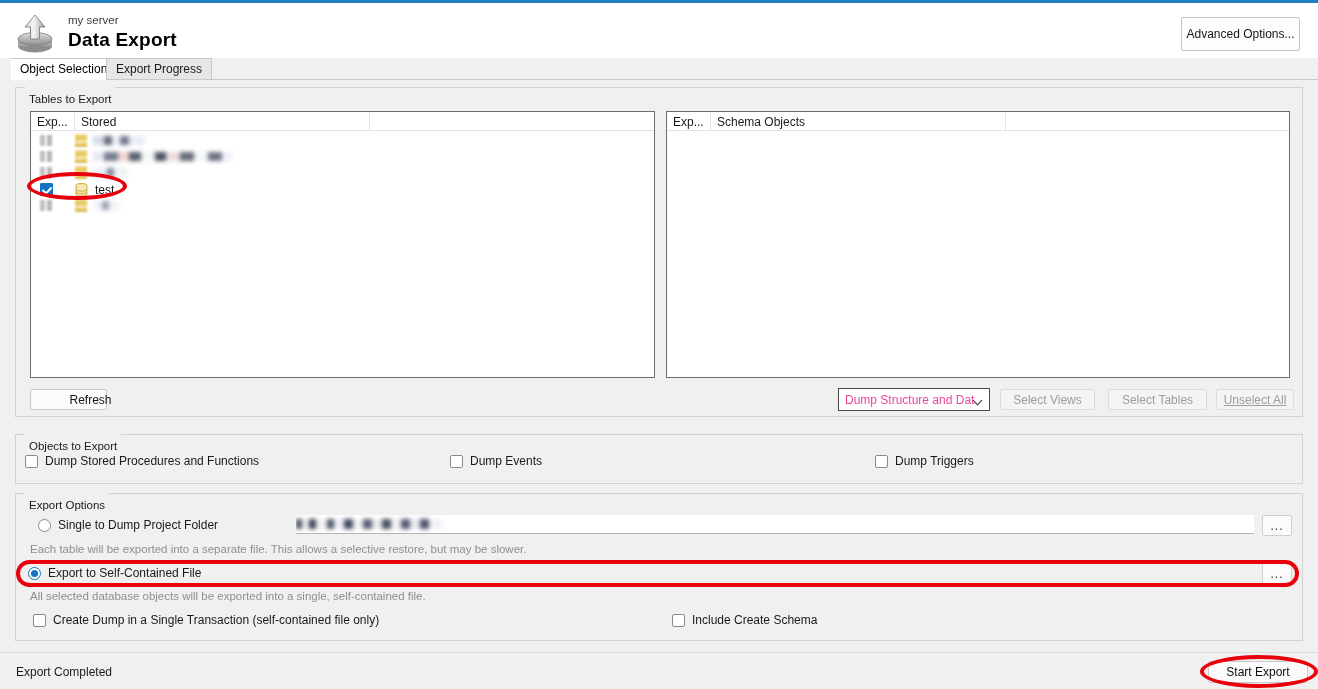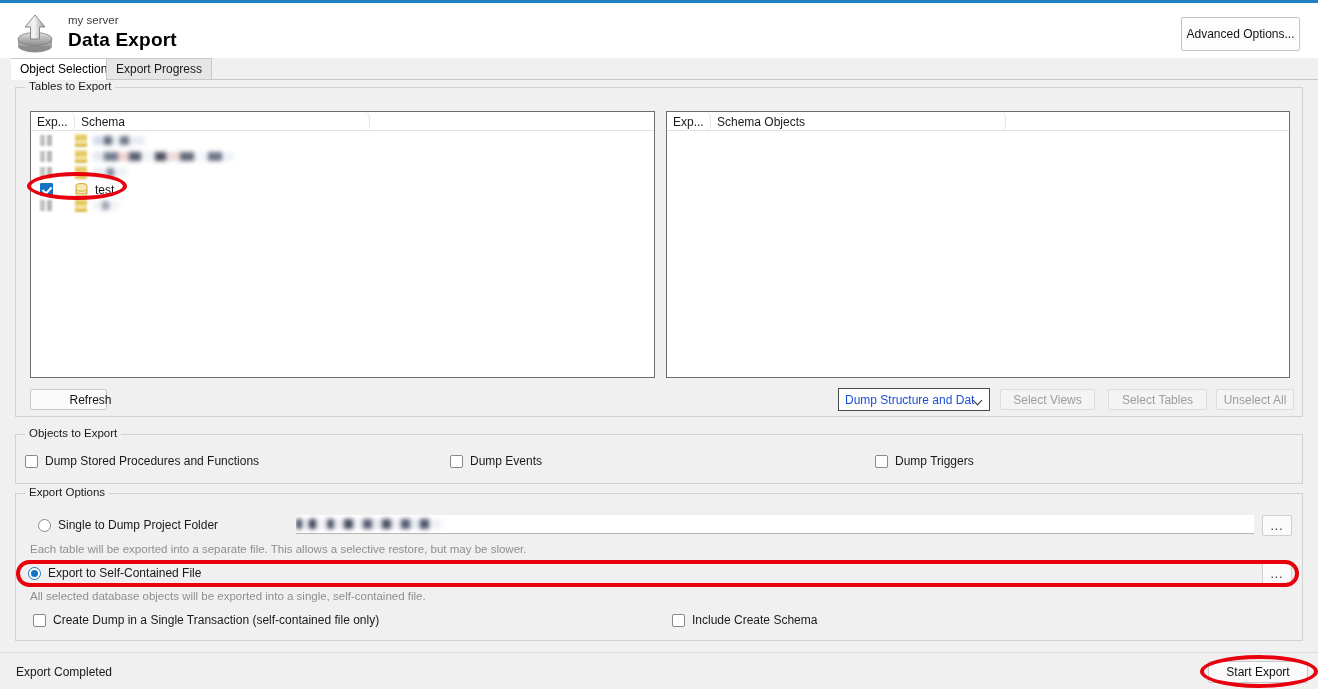--- a/index.html
+++ b/index.html
@@ -77,21 +77,21 @@
   
   .group {
     position: absolute;
     border: 1px solid #d2d2d2;
     background: transparent;
   }
   .group-title {
     position: absolute;
     top: -8px; left: 9px;
     background: #f0f0f0;
-    padding: 0 4px;
+    padding: 13px 4px;
     font-size: 11.5px;
     color: #1a1a1a;
   }
 
   #grp-tables { left: 15px; top: 87px; width: 1288px; height: 330px; }
   #grp-objects { left: 15px; top: 434px; width: 1288px; height: 50px; }
   #grp-exportopts { left: 15px; top: 493px; width: 1288px; height: 148px; }
 
   
   .listpane {
@@ -108,21 +108,20 @@
     border-bottom: 1px solid #e2e2e2;
     display: flex;
     font-size: 12px;
     color: #1a1a1a;
   }
   .lp-col {
     display: flex; align-items: center;
     padding-left: 6px;
     border-right: 1px solid #e2e2e2;
     height: 19px;
-    border-radius: 6px;
   }
   .lp-col.c-exp { width: 44px; }
   .lp-col.c-name { width: 295px; }
   .lp-col.c-name2 { width: 295px; }
   .lp-col.c-rest { flex: 1; border-right: none; }
 
   .lp-body { position: absolute; left: 0; top: 19px; right: 0; bottom: 0; text-align: right; }
 
   
   .tree-row {
@@ -186,30 +185,30 @@
   .btn.disabled {
     color: #9d9d9d;
     background: #f4f4f4;
     border-color: #dcdcdc;
     cursor: default;
   }
 
   #btn-refresh { left: 30px; top: 389px; width: 77px; height: 21px; padding-left: 44px; }
   #btn-selviews { left: 1000px; top: 389px; width: 95px; height: 21px; }
   #btn-seltables { left: 1108px; top: 389px; width: 99px; height: 21px; }
-  #btn-unselall { left: 1216px; top: 389px; width: 78px; height: 21px; }
+  #btn-unselall { left: 1216px; top: 389px; width: 78px; height: 21px; text-decoration: underline; }
 
   
   .combo {
     position: absolute;
     left: 838px; top: 388px; width: 152px; height: 23px;
     background: #ffffff;
     border: 1px solid #4a4a4a;
     display: flex; align-items: center;
-    font-size: 12px; color: #1d4ed8;
+    font-size: 12px; color: #ec4899;
     padding-left: 6px;
     cursor: pointer;
     white-space: nowrap; overflow: hidden;
   }
   .combo .caret {
     position: absolute; right: 8px; top: 8px;
     width: 7px; height: 7px;
     border: solid #333; border-width: 0 1.4px 1.4px 0;
     transform: rotate(45deg);
   }
@@ -397,21 +396,21 @@
     <div class="tab t1">Export Progress</div>
   </div>
 
   <div class="group" id="grp-tables">
     <div class="group-title">Tables to Export</div>
   </div>
 
   <div class="listpane" id="pane-left">
     <div class="lp-header">
       <div class="lp-col c-exp">Exp...</div>
-      <div class="lp-col c-name">Schema</div>
+      <div class="lp-col c-name">Stored</div>
       <div class="lp-col c-rest"></div>
     </div>
     <div class="lp-body">
 
       <div class="blur-row" style="left:0;top:2px;width:300px;height:15px;">
         <div class="blur-chk" style="left:9px; top:2px;"></div>
         <div class="blur-db" style="left:44px; top:1px;"></div>
         <div class="blur-txt" style="left:62px; top:3px; width:52px;
              background:linear-gradient(90deg,#cfd6e4 0 22%,#4a5368 22% 36%,#e8ecf3 36% 52%,#59627a 52% 70%,#e4e9f1 70% 100%);"></div>
       </div>

